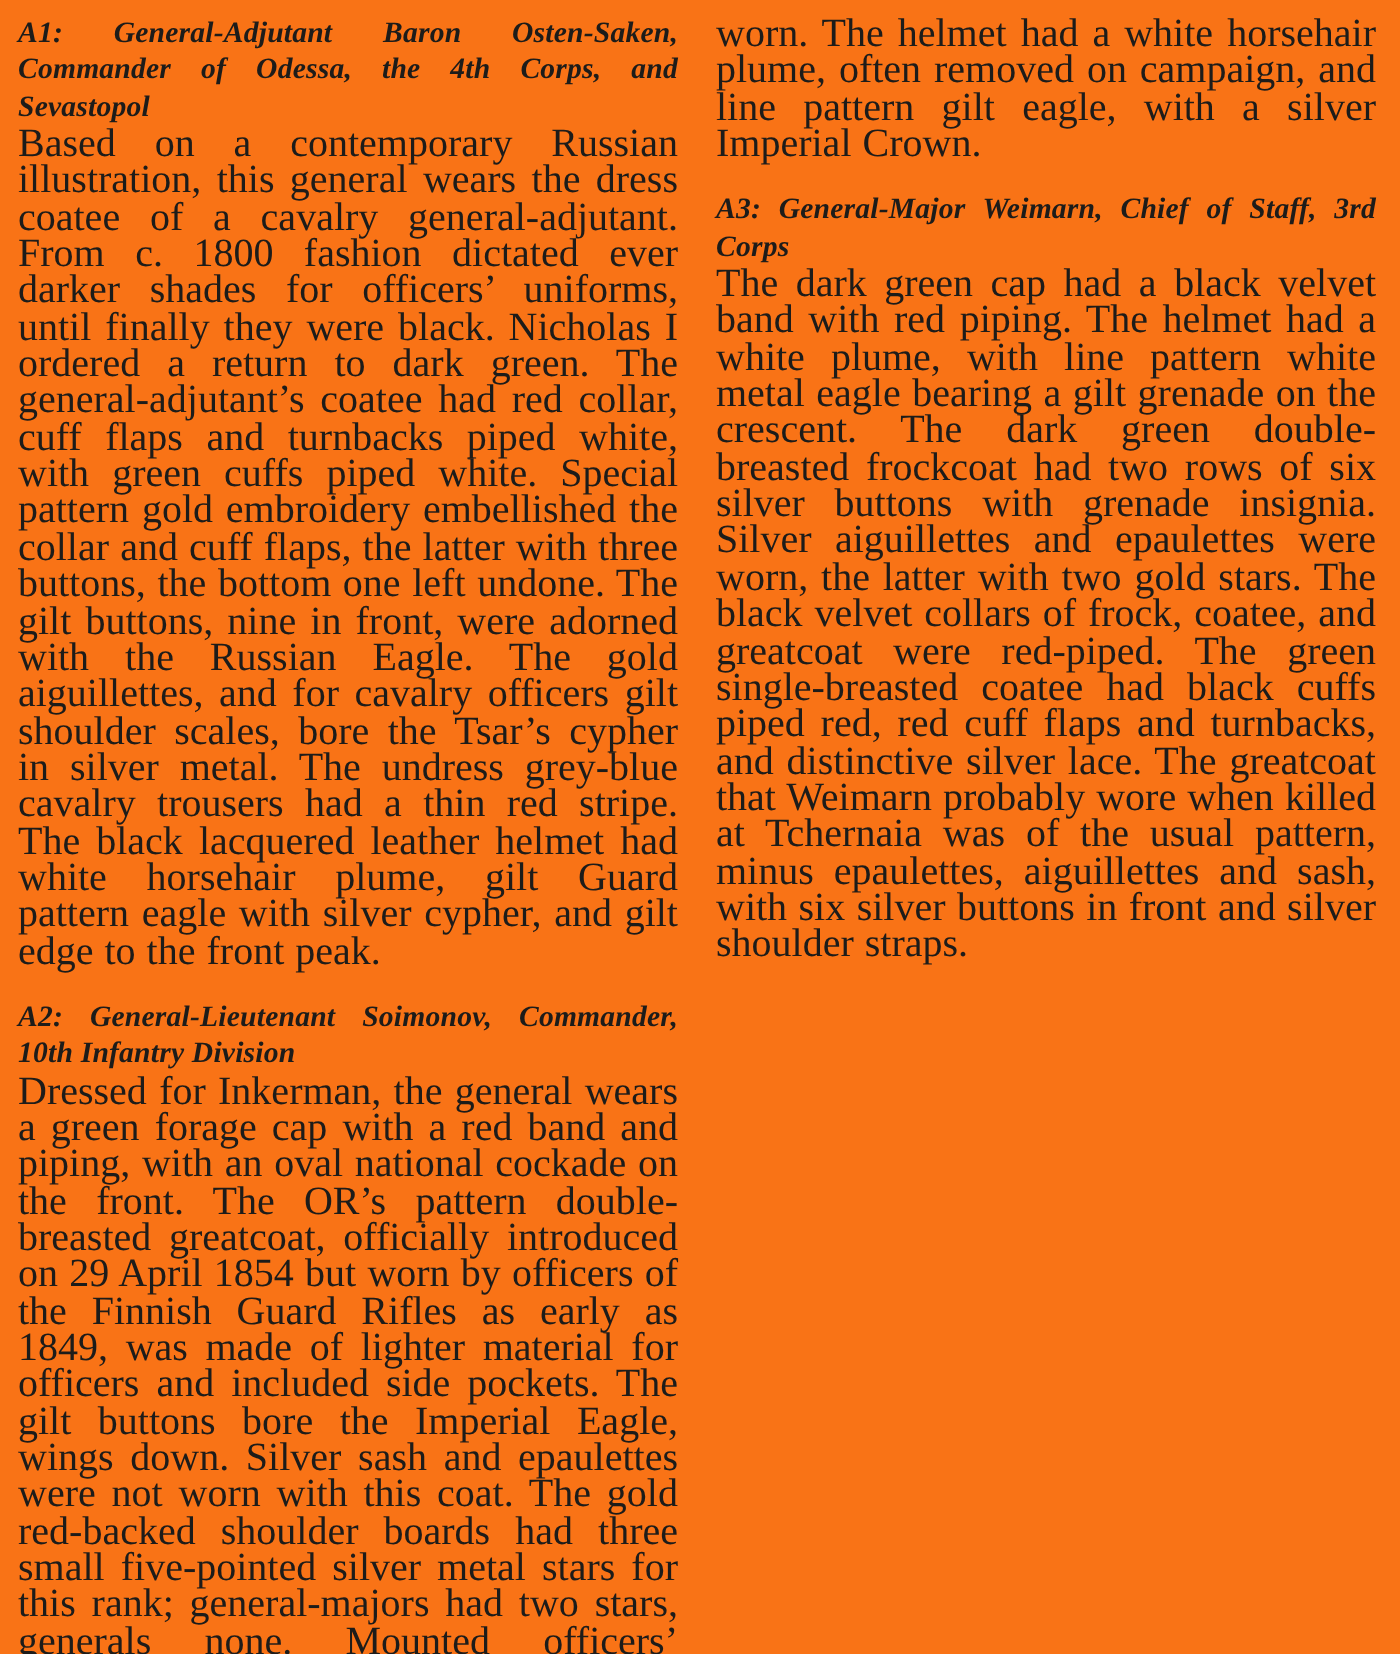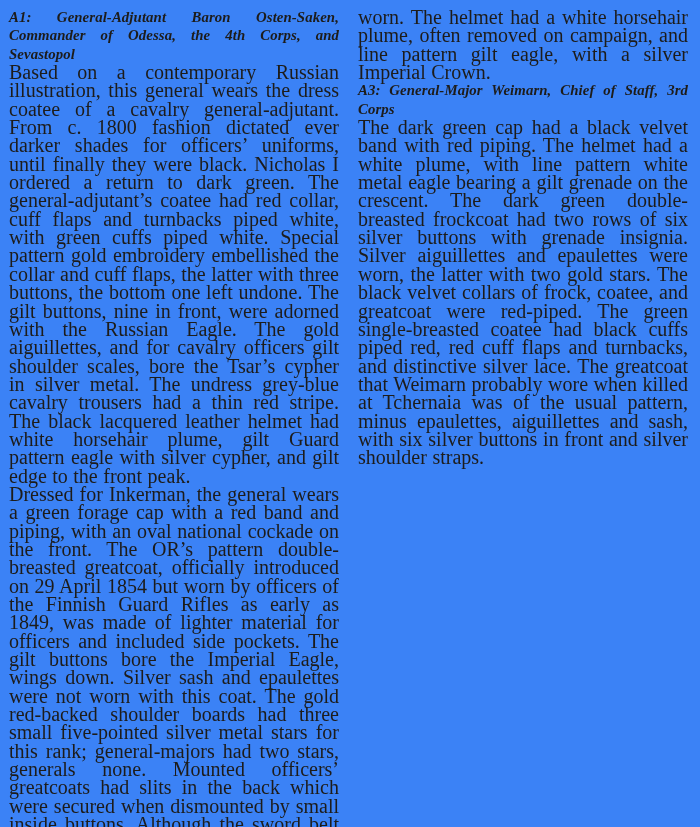--- a/index.html
+++ b/index.html
@@ -8,58 +8,60 @@
     background: #fdfdfc;
   }
   body {
     font-family: "Liberation Serif", "DejaVu Serif", serif;
     color: #1d1c1a;
   }
   .page {
     width: 700px;
     height: 827px;
     padding: 8px 12px 6px 9px;
-    background: #3b82f6;
+    background: #f97316;
     overflow: hidden;
   }
   .columns {
     display: flex;
     gap: 19px;
     align-items: flex-start;
   }
   .column {
     width: 330px;
     flex: 0 0 330px;
   }
   .block-heading {
     font-weight: bold;
     font-style: italic;
     font-size: 14.8px;
     line-height: 18.35px;
     text-align: justify;
     letter-spacing: 0.1px;
   }
   .block-heading.spaced {
+    margin-top: 15px;
   }
   .block-paragraph {
     font-size: 20px;
     line-height: 18.35px;
     text-align: justify;
     word-spacing: 0.5px;
   }
 </style>
 </head>
 <body>
 
 <div class="page">
   <div class="columns">
 
     <div class="column">
       <h3 class="block-heading">A1: General-Adjutant Baron Osten-Saken, Commander of Odessa, the 4th Corps, and Sevastopol</h3>
       <p class="block-paragraph">Based on a contemporary Russian illustration, this general wears the dress coatee of a cavalry general-adjutant. From c. 1800 fashion dictated ever darker shades for officers’ uniforms, until finally they were black. Nicholas I ordered a return to dark green. The general-adjutant’s coatee had red collar, cuff flaps and turnbacks piped white, with green cuffs piped white. Special pattern gold embroidery embellished the collar and cuff flaps, the latter with three buttons, the bottom one left undone. The gilt buttons, nine in front, were adorned with the Russian Eagle. The gold aiguillettes, and for cavalry officers gilt shoulder scales, bore the Tsar’s cypher in silver metal. The undress grey-blue cavalry trousers had a thin red stripe. The black lacquered leather helmet had white horsehair plume, gilt Guard pattern eagle with silver cypher, and gilt edge to the front peak.</p>
+      <h3 class="block-heading spaced">A2: General-Lieutenant Soimonov, Commander, 10th Infantry Division</h3>
       <p class="block-paragraph">Dressed for Inkerman, the general wears a green forage cap with a red band and piping, with an oval national cockade on the front. The OR’s pattern double-breasted greatcoat, officially introduced on 29 April 1854 but worn by officers of the Finnish Guard Rifles as early as 1849, was made of lighter material for officers and included side pockets. The gilt buttons bore the Imperial Eagle, wings down. Silver sash and epaulettes were not worn with this coat. The gold red-backed shoulder boards had three small five-pointed silver metal stars for this rank; general-majors had two stars, generals none. Mounted officers’ greatcoats had slits in the back which were secured when dismounted by small inside buttons. Although the sword belt was usually worn under the greatcoat when mounted, with the hilt protruding through a slit above the left pocket, on campaign it was often worn over the coat. The general’s coatee had red collar, cuffs, cuff flaps, turnbacks and piping, with special gold embroidery on collar, cuffs, and flaps. White or dark green trousers piped red were</p>
     </div>
 
     <div class="column">
       <p class="block-paragraph">worn. The helmet had a white horsehair plume, often removed on campaign, and line pattern gilt eagle, with a silver Imperial Crown.</p>
       <h3 class="block-heading spaced">A3: General-Major Weimarn, Chief of Staff, 3rd Corps</h3>
       <p class="block-paragraph">The dark green cap had a black velvet band with red piping. The helmet had a white plume, with line pattern white metal eagle bearing a gilt grenade on the crescent. The dark green double-breasted frockcoat had two rows of six silver buttons with grenade insignia. Silver aiguillettes and epaulettes were worn, the latter with two gold stars. The black velvet collars of frock, coatee, and greatcoat were red-piped. The green single-breasted coatee had black cuffs piped red, red cuff flaps and turnbacks, and distinctive silver lace. The greatcoat that Weimarn probably wore when killed at Tchernaia was of the usual pattern, minus epaulettes, aiguillettes and sash, with six silver buttons in front and silver shoulder straps.</p>
     </div>
 
   </div>

